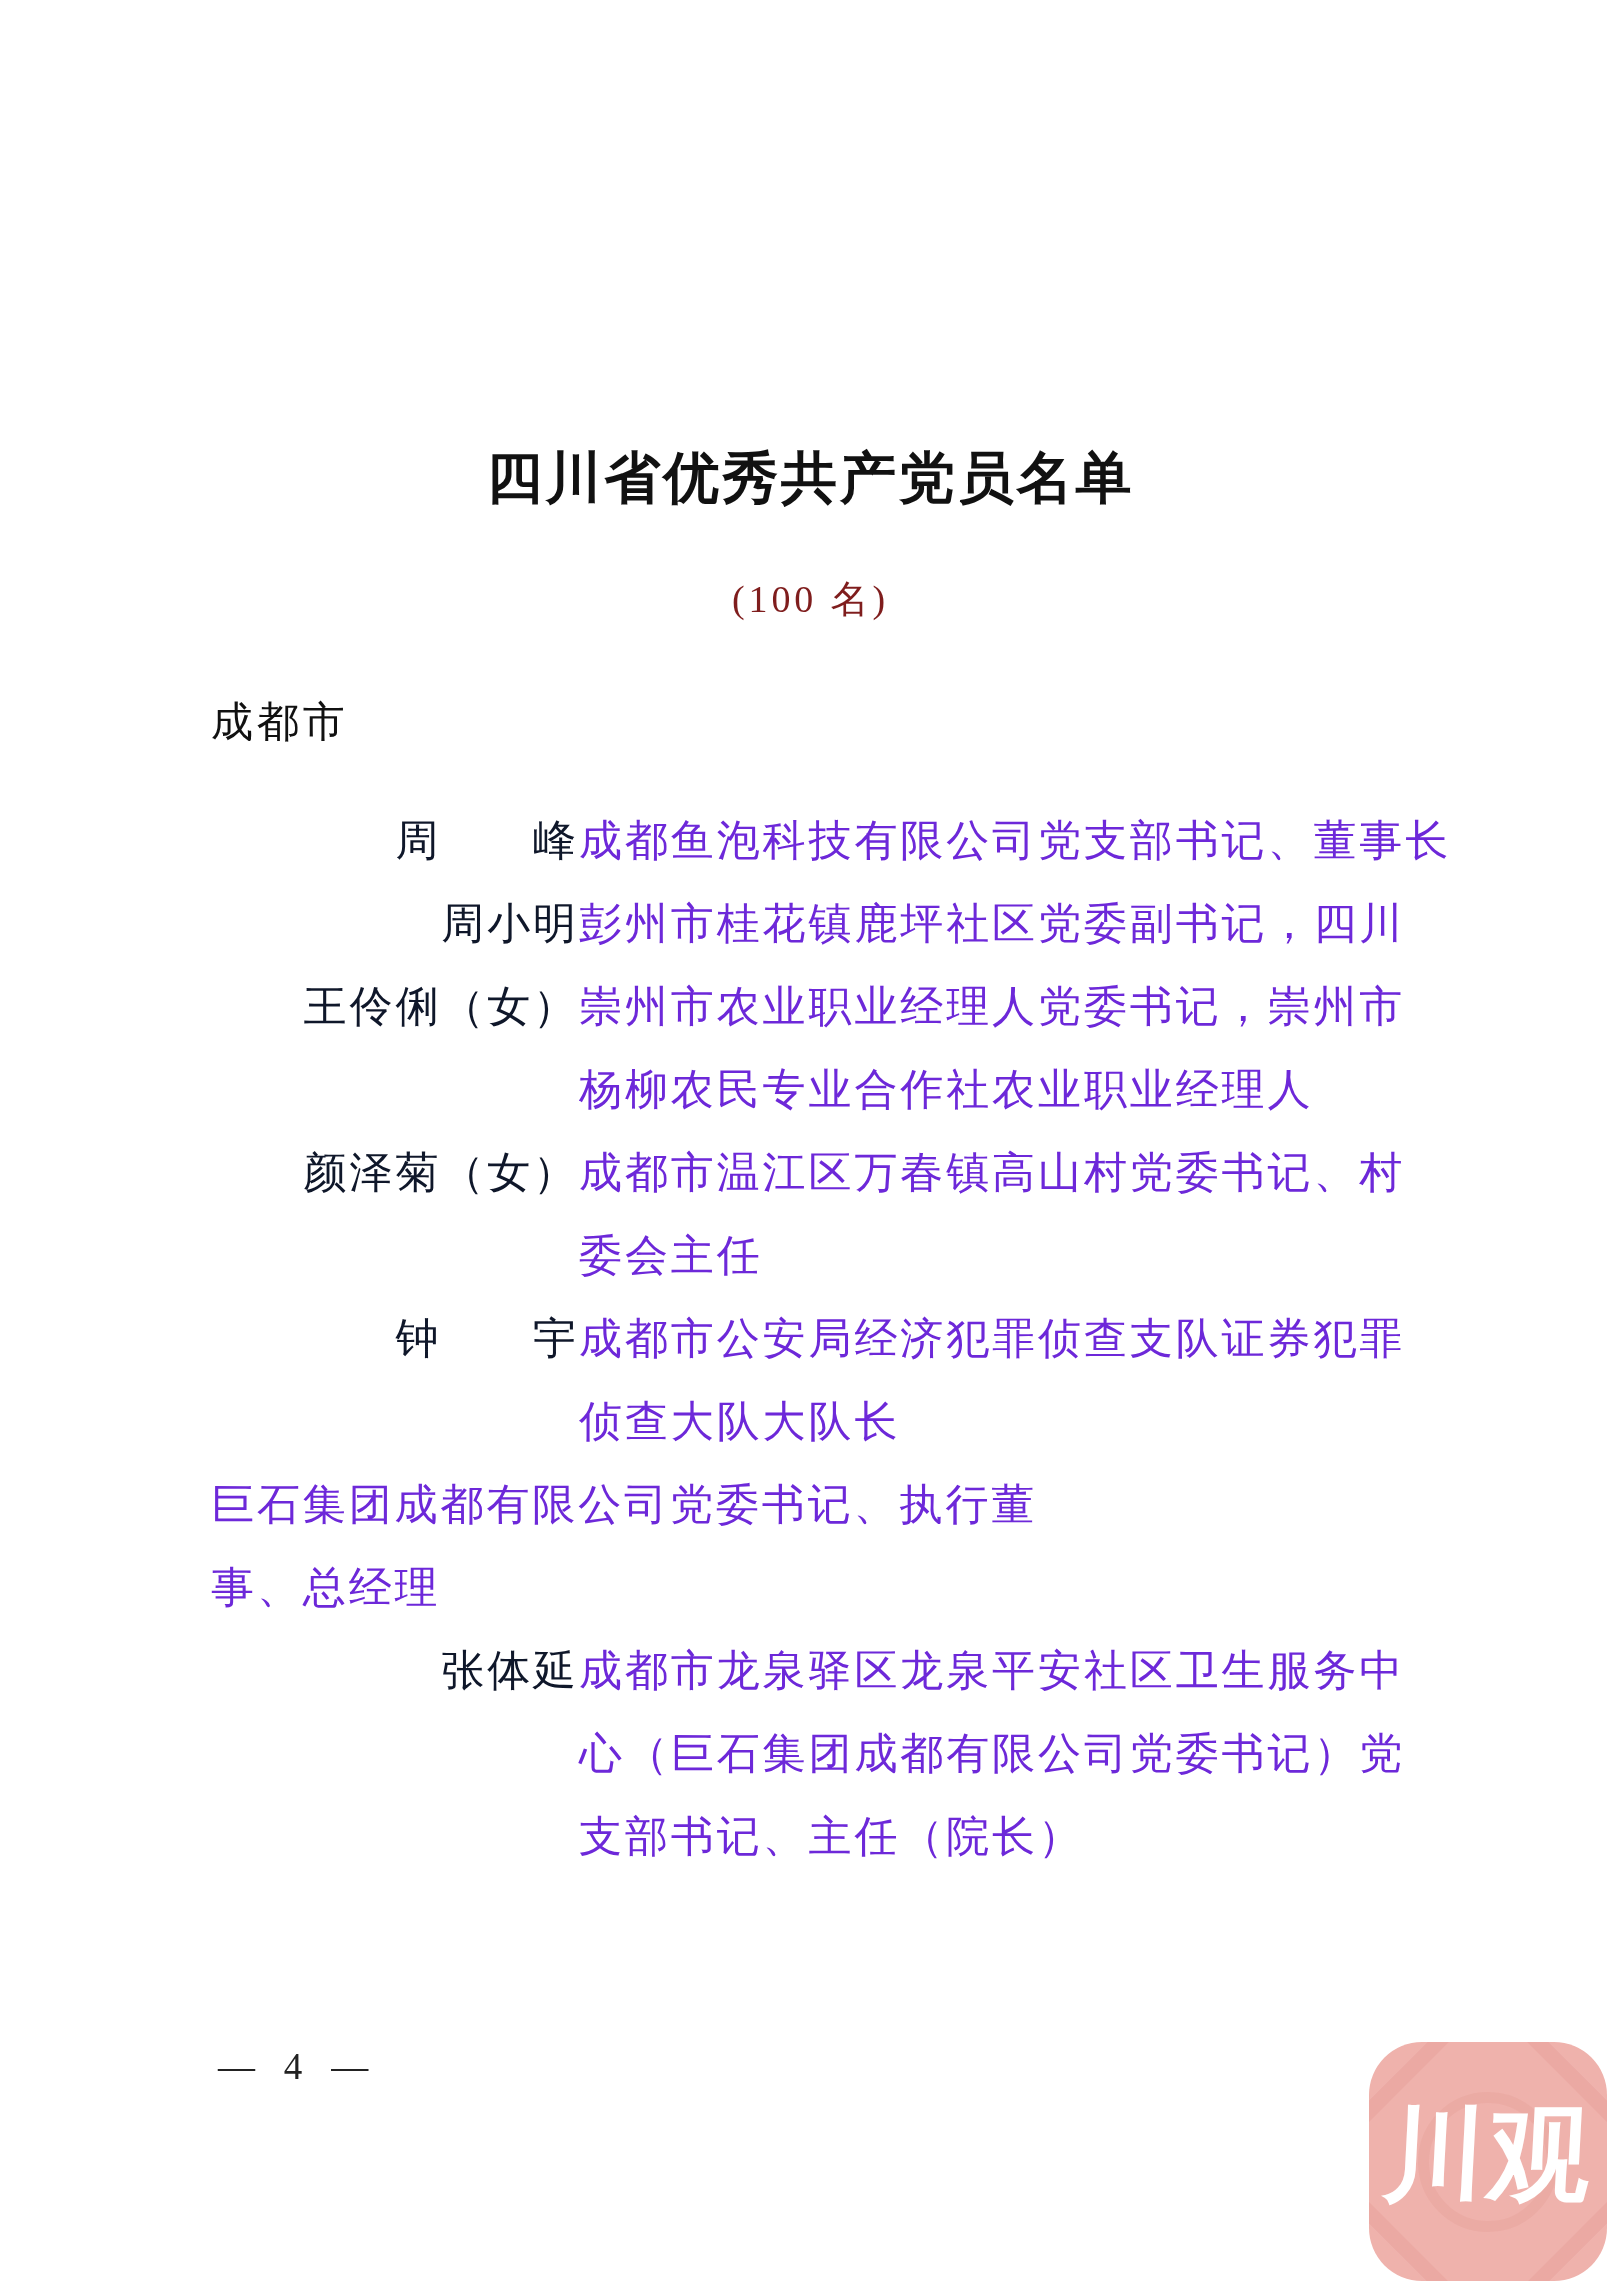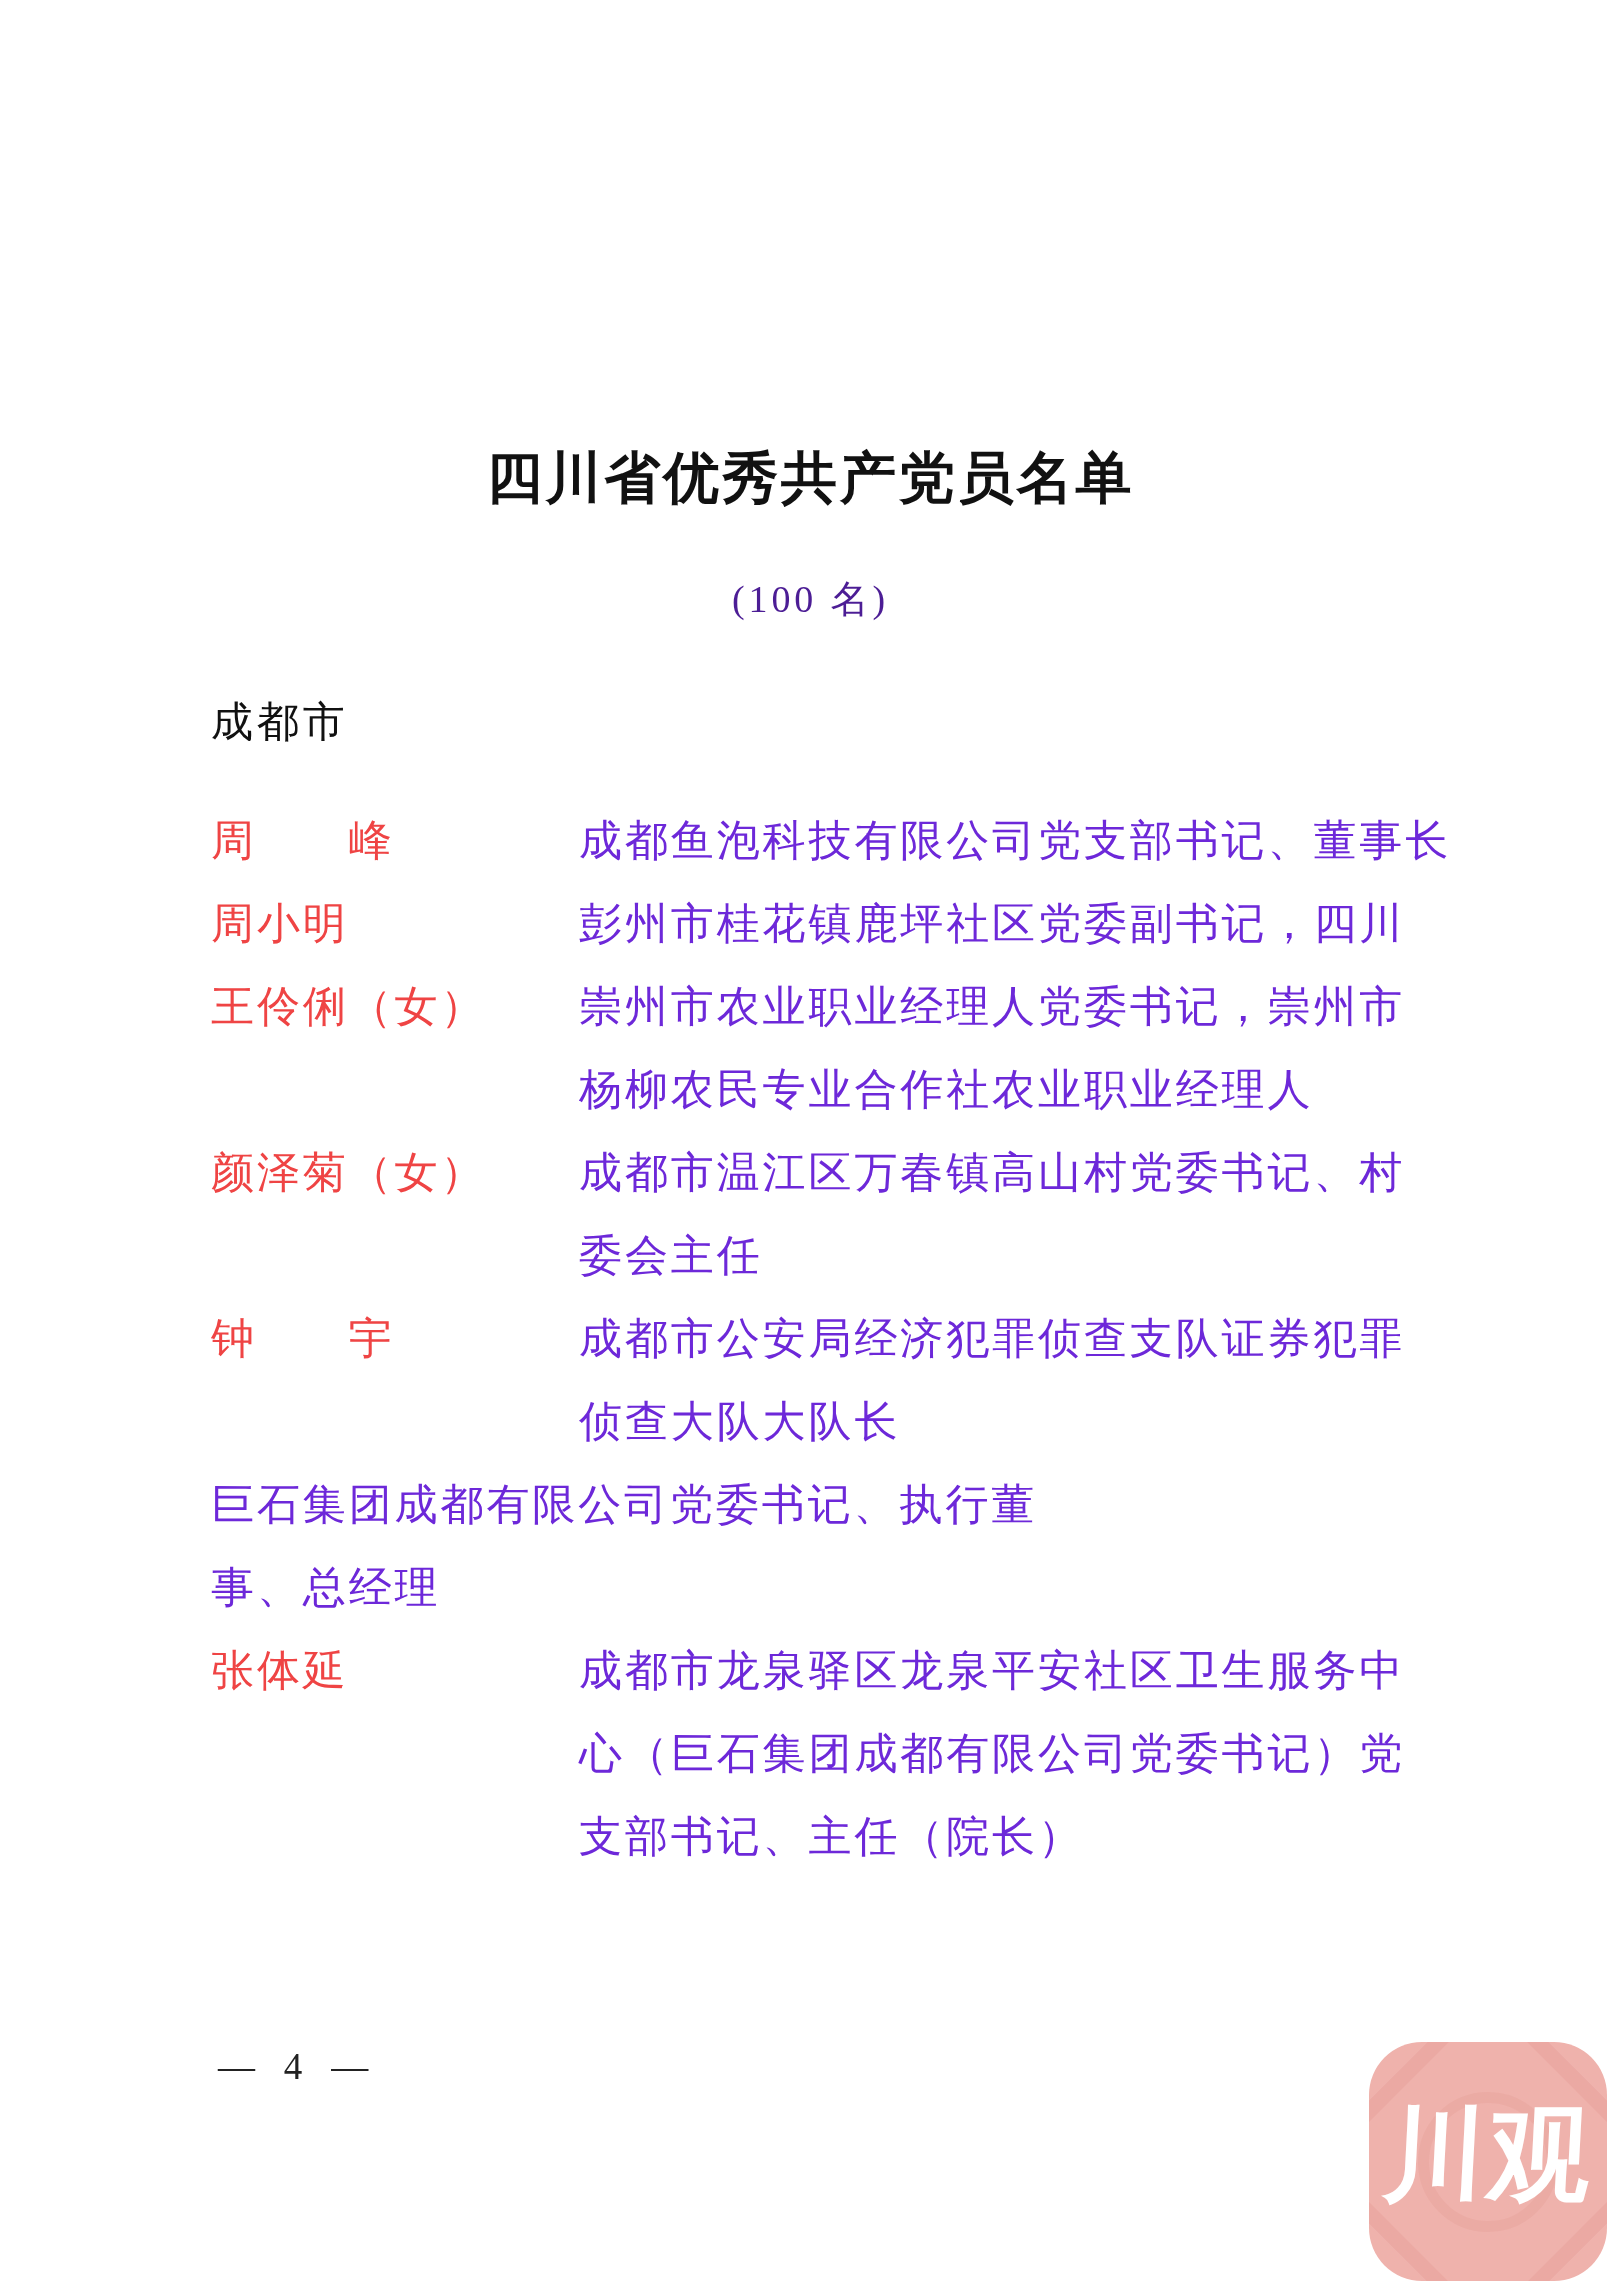--- a/index.html
+++ b/index.html
@@ -28,21 +28,21 @@
     color: #111111;
   }
   .doc-subtitle {
     position: absolute;
     top: 574px;
     left: 0;
     width: 100%;
     text-align: center;
     font-size: 38px;
     letter-spacing: 3.9px;
-    color: #4c1d95;
+    color: #7f1d1d;
   }
   .section-header {
     position: absolute;
     top: 694px;
     left: 211px;
     font-size: 42px;
     font-weight: normal;
     font-family: "Liberation Sans", sans-serif;
     letter-spacing: 3.9px;
     color: #111111;
@@ -56,21 +56,22 @@
   .member-row {
     display: flex;
     align-items: flex-start;
   }
   .member-name {
     flex: 0 0 368px;
     font-size: 43px;
     line-height: 83px;
     letter-spacing: 2.9px;
     white-space: pre;
-    color: #ef4444;
+    color: #0f172a;
+    text-align: right;
   }
   .member-pos {
     flex: 1 1 auto;
     width: 843px;
     font-size: 43px;
     line-height: 83px;
     letter-spacing: 2.9px;
     color: #6d28d9;
   }
   .pos-line {

